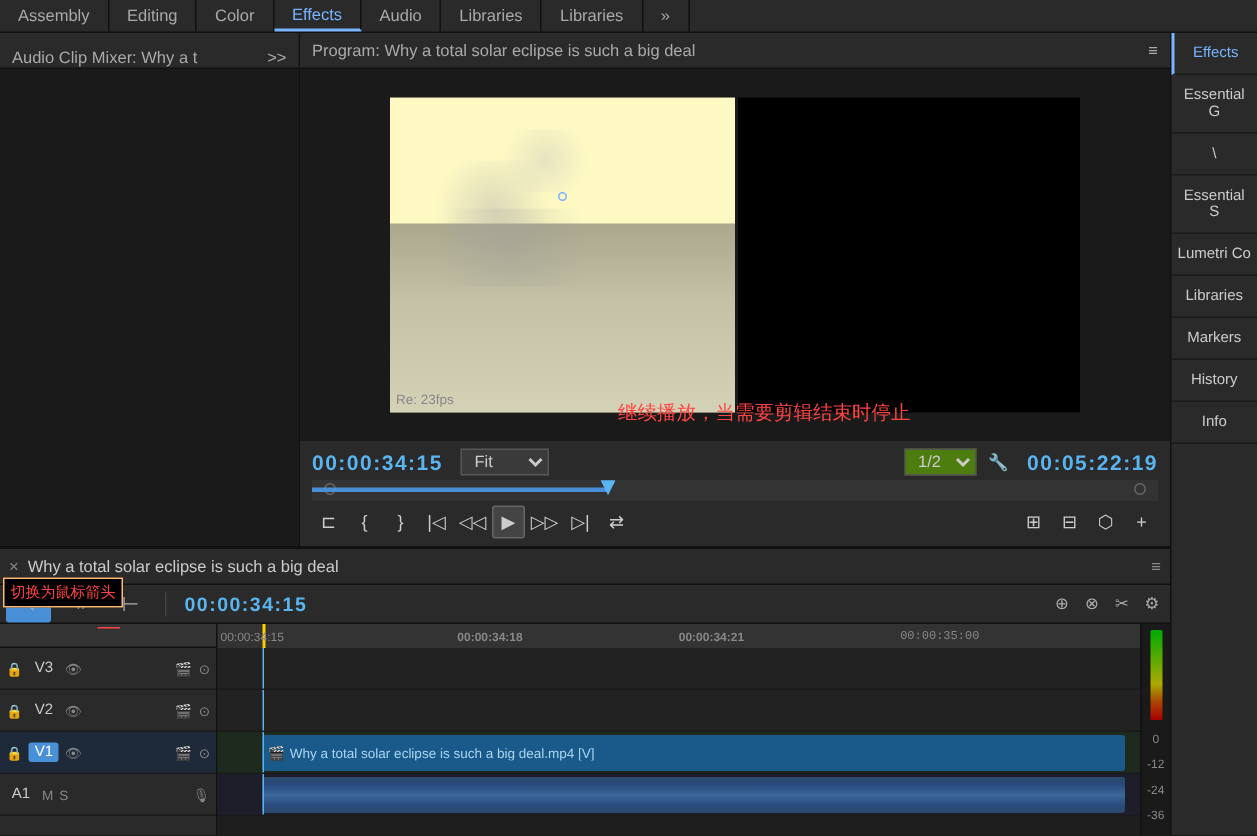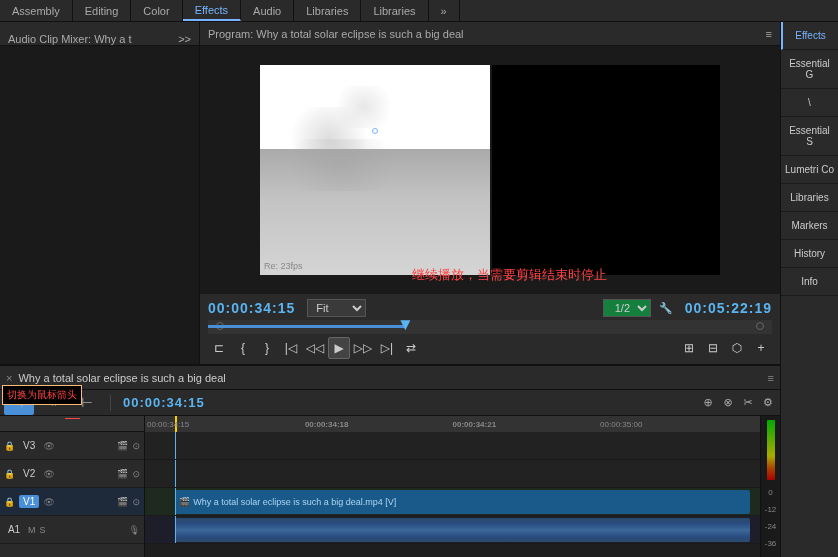--- a/index.html
+++ b/index.html
@@ -98,21 +98,21 @@
       width: 460px;
       height: 210px;
       background: #000;
       display: flex;
       position: relative;
     }
 
     .video-left {
       width: 230px;
       height: 100%;
-      background: #ffffff;
+      background: #fef9c3;
       position: relative;
       overflow: hidden;
     }
 
     .video-right {
       width: 230px;
       height: 100%;
       background: #3a3830;
       position: relative;
       overflow: hidden;
@@ -225,27 +225,26 @@
       border: 1px solid #555;
       color: #ccc;
       font-size: 11px;
       padding: 1px 4px;
       margin-left: 12px;
     }
 
     .spacer { flex: 1; }
 
     .quality-selector {
-      background: #15803d;
+      background: #4d7c0f;
       border: 1px solid #555;
       color: #ccc;
       font-size: 11px;
       padding: 1px 4px;
       margin-right: 8px;
-      text-align: right;
     }
 
     .wrench-icon {
       margin-right: 12px;
       color: #aaa;
       cursor: pointer;
     }
 
     .timecode-right {
       color: #5ab4f0;
@@ -782,21 +781,21 @@
           </div>
         </div>
 
         <div class="timeline-tracks">
 
           <div class="ruler-area">
             <div class="yellow-playhead-indicator"></div>
             <span style="position:absolute;left:2px;font-size:8px;color:#888;">00:00:34:15</span>
             <span style="position:absolute;left:26%;font-size:8px;color:#888;font-weight:bold;">00:00:34:18</span>
             <span style="position:absolute;left:50%;font-size:8px;color:#888;font-weight:bold;">00:00:34:21</span>
-            <span style="position:absolute;left:74%;font-size:8px;color:#888;">00:00:35:00</span>
+            <span style="position:absolute;left:74%;font-size:8px;color:#888;font-family:Liberation Mono, monospace;">00:00:35:00</span>
           </div>
 
           <div class="timeline-track-row">
             <div class="playhead-timeline"></div>
           </div>
 
           <div class="timeline-track-row">
             <div class="playhead-timeline"></div>
           </div>
 

